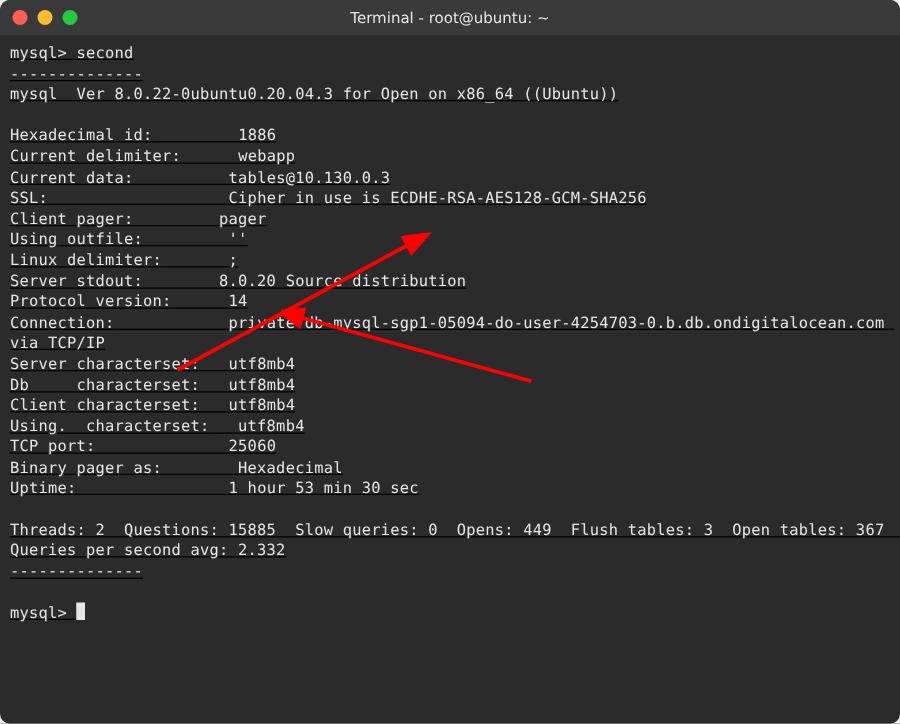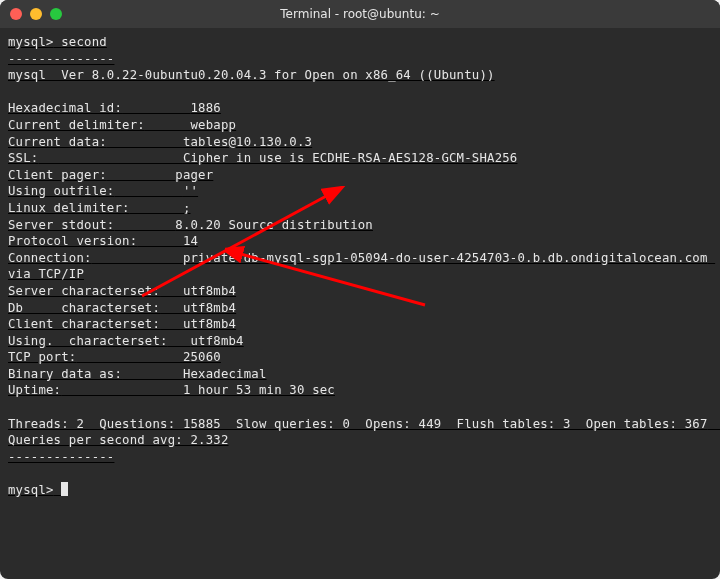--- a/index.html
+++ b/index.html
@@ -99,21 +99,21 @@
 <span><span>Using outfile:</span>         <span>''</span></span>
 <span><span>Linux delimiter:</span>       <span>;</span></span>
 <span><span>Server stdout:</span>        <span>8.0.20 Source distribution</span></span>
 <span><span>Protocol version:</span>      <span>14</span></span>
 <span><span>Connection:</span>            <span>private-db-mysql-sgp1-05094-do-user-4254703-0.b.db.ondigitalocean.com via TCP/IP</span></span>
 <span><span>Server characterset:</span>   <span>utf8mb4</span></span>
 <span><span>Db     characterset:</span>   <span>utf8mb4</span></span>
 <span><span>Client characterset:</span>   <span>utf8mb4</span></span>
 <span><span>Using.  characterset:</span>   <span>utf8mb4</span></span>
 <span><span>TCP port:</span>              <span>25060</span></span>
-<span><span>Binary data as:</span>        <span>Hexadecimal</span></span>
+<span><span>Binary pager as:</span>        <span>Hexadecimal</span></span>
 <span><span>Uptime:</span>                <span>1 hour 53 min 30 sec</span></span>
 
 <span>Threads: 2  Questions: 15885  Slow queries: 0  Opens: 449  Flush tables: 3  Open tables: 367  Queries per second avg: 2.332</span>
 <span>--------------</span>
 
 <span>mysql&gt;</span> <span class="cursor"></span>
 <svg class="arrow" style="left:225px; top:217px;" width="220" height="70" viewBox="0 0 220 70">
   <defs>
           <marker id="ah2" markerWidth="10" markerHeight="10" refX="2" refY="3" orient="auto">
             <path d="M0,0 L0,6 L8,3 z" fill="#ff0000"></path>

